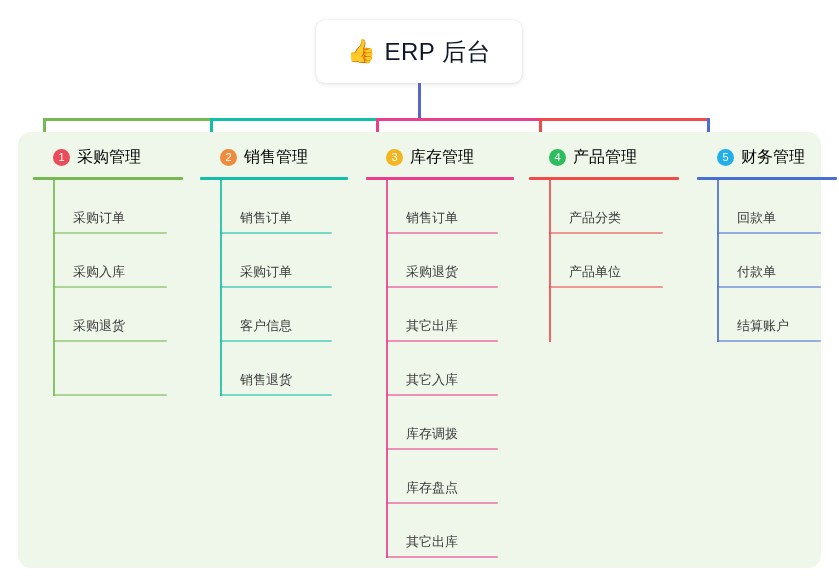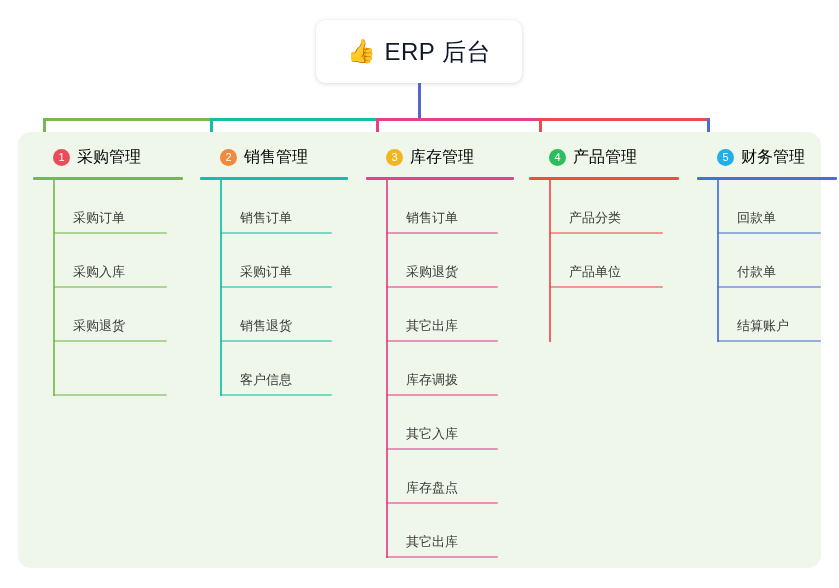--- a/index.html
+++ b/index.html
@@ -185,25 +185,25 @@
         <div class="spine" style="background: rgb(19, 191, 166); height: 216px; opacity: 0.85;"></div>
         <div class="leaf">
           <span class="leaf-label">销售订单</span>
           <div class="leaf-underline" style="background: rgb(19, 191, 166); opacity: 0.55; width: 112px;"></div>
         </div>
         <div class="leaf">
           <span class="leaf-label">采购订单</span>
           <div class="leaf-underline" style="background: rgb(19, 191, 166); opacity: 0.55; width: 112px;"></div>
         </div>
         <div class="leaf">
+          <span class="leaf-label">客户信息</span>
+          <div class="leaf-underline" style="background: rgb(19, 191, 166); opacity: 0.55; width: 112px;"></div>
+        </div>
+        <div class="leaf">
           <span class="leaf-label">销售退货</span>
-          <div class="leaf-underline" style="background: rgb(19, 191, 166); opacity: 0.55; width: 112px;"></div>
-        </div>
-        <div class="leaf">
-          <span class="leaf-label">客户信息</span>
           <div class="leaf-underline" style="background: rgb(19, 191, 166); opacity: 0.55; width: 112px;"></div>
         </div>
       </div>
     </div>
     <div class="column" style="left: 366px; top: 142px;">
       <div class="col-header">
         <span class="badge" style="background: rgb(243, 181, 33);">3</span>
         <span class="col-title">库存管理</span>
       </div>
       <div class="col-rule" style="background: rgb(232, 62, 140); width: 148px;"></div>
@@ -215,25 +215,25 @@
         </div>
         <div class="leaf">
           <span class="leaf-label">采购退货</span>
           <div class="leaf-underline" style="background: rgb(232, 62, 140); opacity: 0.55; width: 112px;"></div>
         </div>
         <div class="leaf">
           <span class="leaf-label">其它出库</span>
           <div class="leaf-underline" style="background: rgb(232, 62, 140); opacity: 0.55; width: 112px;"></div>
         </div>
         <div class="leaf">
+          <span class="leaf-label">其它入库</span>
+          <div class="leaf-underline" style="background: rgb(232, 62, 140); opacity: 0.55; width: 112px;"></div>
+        </div>
+        <div class="leaf">
           <span class="leaf-label">库存调拨</span>
-          <div class="leaf-underline" style="background: rgb(232, 62, 140); opacity: 0.55; width: 112px;"></div>
-        </div>
-        <div class="leaf">
-          <span class="leaf-label">其它入库</span>
           <div class="leaf-underline" style="background: rgb(232, 62, 140); opacity: 0.55; width: 112px;"></div>
         </div>
         <div class="leaf">
           <span class="leaf-label">库存盘点</span>
           <div class="leaf-underline" style="background: rgb(232, 62, 140); opacity: 0.55; width: 112px;"></div>
         </div>
         <div class="leaf">
           <span class="leaf-label">其它出库</span>
           <div class="leaf-underline" style="background: rgb(232, 62, 140); opacity: 0.55; width: 112px;"></div>
         </div>

